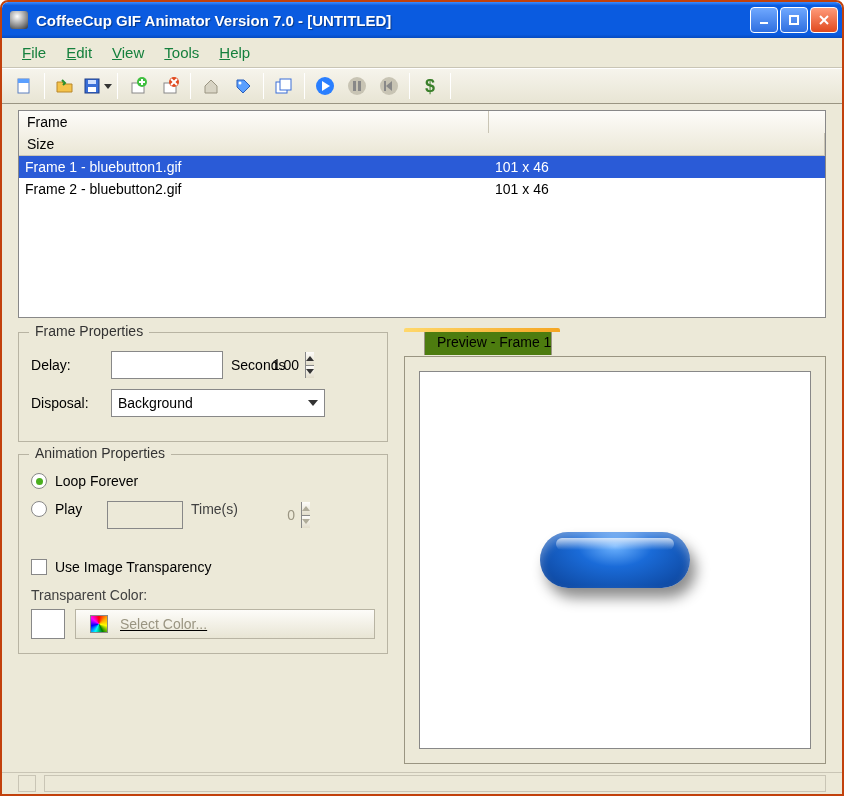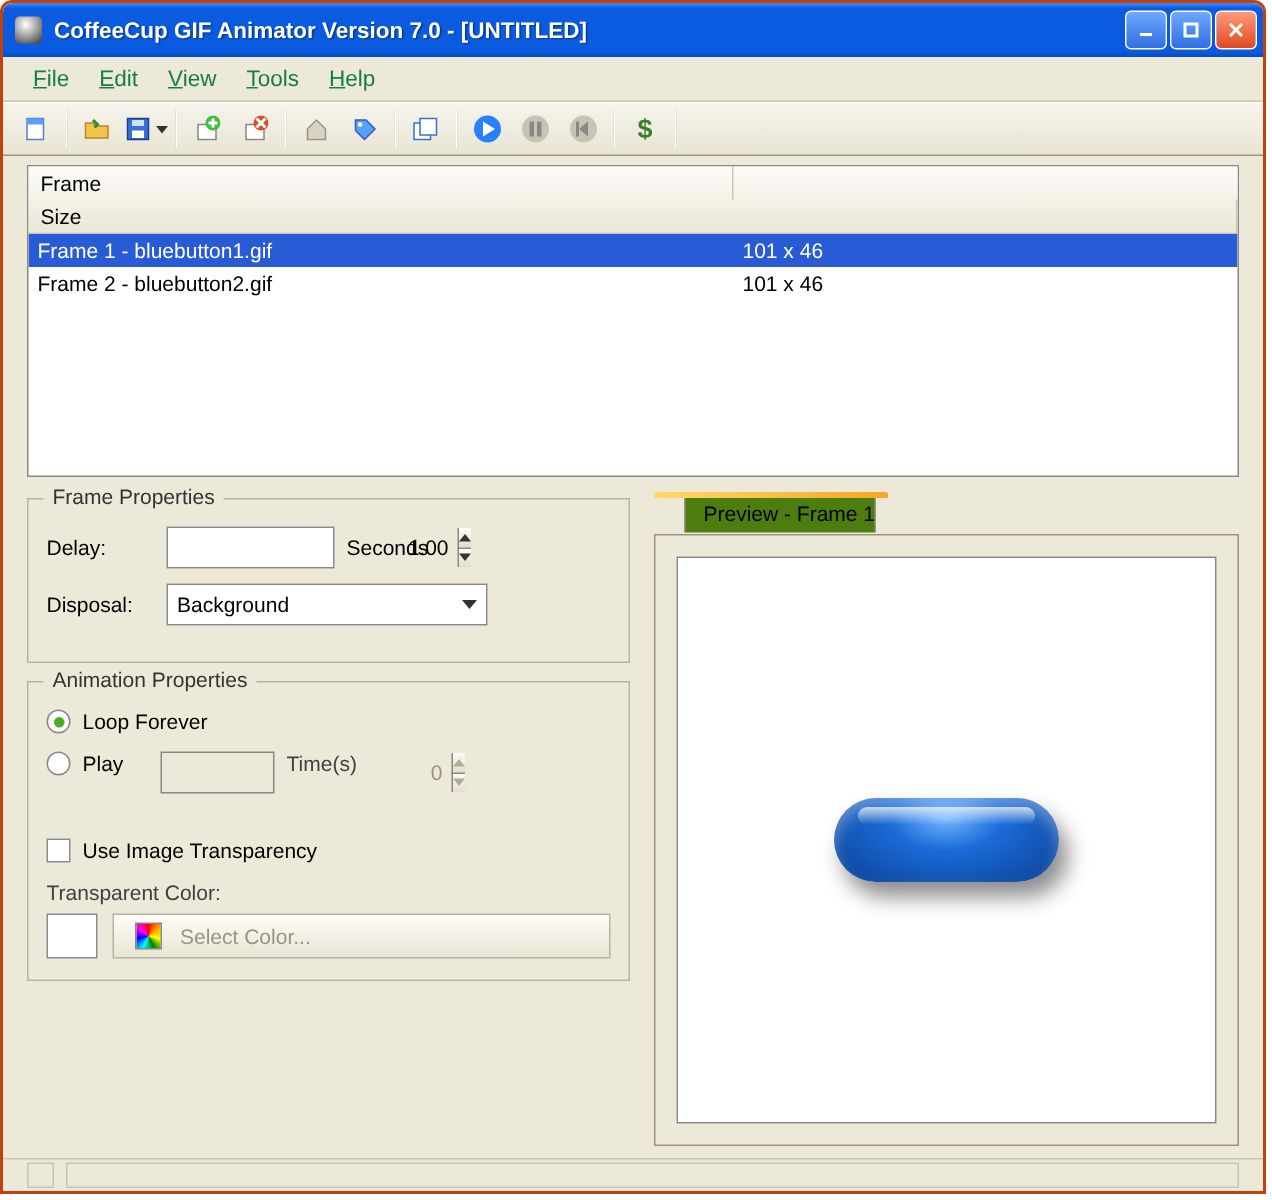--- a/index.html
+++ b/index.html
@@ -128,21 +128,21 @@
   color: #fff;
 }
 
 .lower {
   flex: 1;
   display: flex;
   padding: 8px 16px 8px 16px;
   gap: 16px;
 }
 .left-col {
-  width: 402px;
+  width: 370px;
   display: flex;
   flex-direction: column;
   gap: 12px;
 }
 .group {
   border: 1px solid #b8b4a3;
   padding: 18px 12px 14px 12px;
   position: relative;
   background: #ece9d8;
 }
@@ -211,21 +211,21 @@
   display:flex;align-items:center;justify-content:center;
 }
 .radio.checked::after {
   content:'';width:7px;height:7px;border-radius:50%;background:#4caf1f;
 }
 .checkbox {
   width:16px;height:16px;border:1px solid #888;background:#fff;display:inline-block;
 }
 .disabled-text { color:#404040; }
 
-.swatch-row { display:flex;align-items:flex-start;gap:10px; }
+.swatch-row { display:flex;align-items:flex-start;gap:10px;text-decoration:underline; }
 .swatch {
   width:34px;height:30px;border:1px solid #888;background:#fff;
 }
 .color-btn {
   height:30px;border:1px solid #b8b4a3;background:linear-gradient(to bottom,#fdfcf9,#e8e5d4);
   display:flex;align-items:center;gap:12px;padding:0 14px;
   flex:1;
   color:#9a9582;
   font-size:14px;
 }

